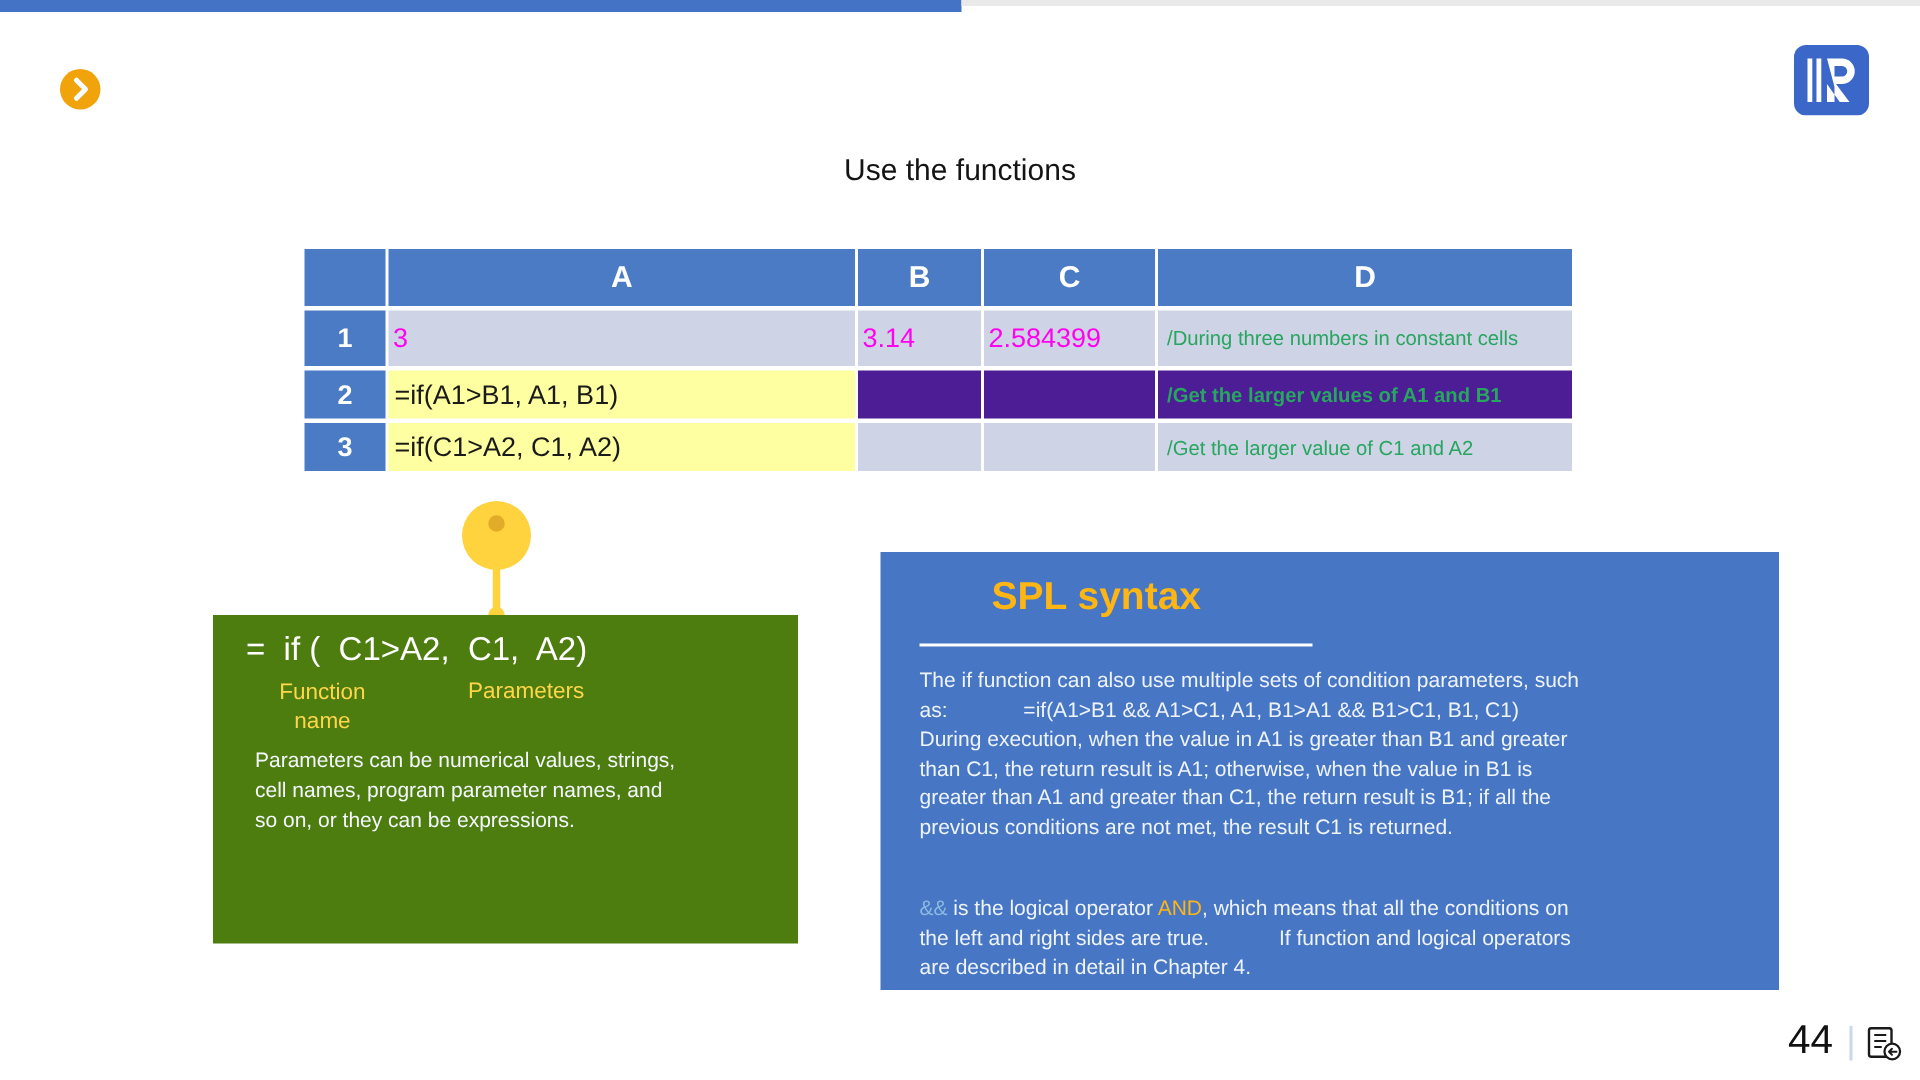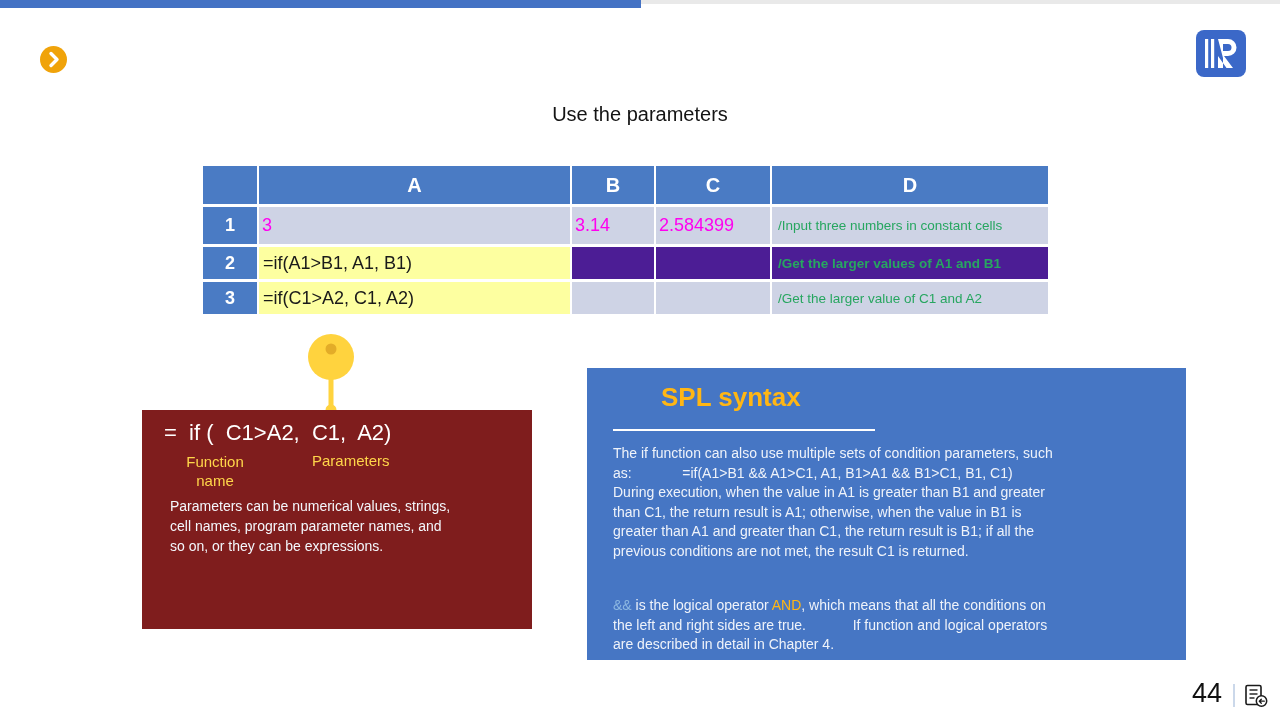--- a/index.html
+++ b/index.html
@@ -47,21 +47,21 @@
   .formula-cell { background: #FDFFA0; color: #1a1a1a; font-size: 18px; padding-left: 4px; }
   .magenta { color: #FF00F0; font-size: 18px; padding-left: 3px; }
   .comment { color: #27A660; font-size: 13.5px; padding-left: 6px; }
 
   
   .pin { position: absolute; left: 301px; top: 334px; }
 
   
   .callout-box {
     position: absolute; left: 142px; top: 410px; width: 390px; height: 219px;
-    background: #7f1d1d; color: #fff;
+    background: #4d7c0f; color: #fff;
   }
   .callout-formula {
     position: absolute; left: 22px; top: 10px;
     font-size: 22px; color: #fff; white-space: pre;
   }
   .fn-label {
     position: absolute; left: 30px; top: 42px; width: 86px;
     color: #FFD64A; font-size: 15px; line-height: 19px; text-align: center; white-space: pre-line;
   }
   .param-label {
@@ -117,34 +117,34 @@
     <svg width="50" height="47" viewBox="0 0 50 47">
       <rect x="0" y="0" width="50" height="47" rx="8" fill="#3B68C8"></rect>
       <rect x="9" y="9" width="3.2" height="29" fill="#ffffff"></rect>
       <rect x="15" y="9" width="3.2" height="29" fill="#ffffff"></rect>
       <path d="M22 9 h10 a8.5 8.5 0 0 1 0 17 h-4 l9 12 h-6.5 l-8.5 -12 v12 h-0 z
                M22 9 v29 h5 v-10
                M27 14 v7 h5 a3.5 3.5 0 0 0 0 -7 z" fill="#ffffff" fill-rule="evenodd"></path>
     </svg>
   </div>
 
-  <div class="table-caption">Use the parameters</div>
+  <div class="table-caption">Use the functions</div>
 
   <div class="sheet">
     <div class="cell th"></div>
     <div class="cell th">A</div>
     <div class="cell th">B</div>
     <div class="cell th">C</div>
     <div class="cell th">D</div>
 
     <div class="cell rh">1</div>
     <div class="cell band-dark magenta">3</div>
     <div class="cell band-dark magenta">3.14</div>
     <div class="cell band-dark magenta">2.584399</div>
-    <div class="cell band-dark comment">/Input three numbers in constant cells</div>
+    <div class="cell band-dark comment">/During three numbers in constant cells</div>
 
     <div class="cell rh">2</div>
     <div class="cell formula-cell">=if(A1&gt;B1, A1, B1)</div>
     <div class="cell band-light"></div>
     <div class="cell band-light"></div>
     <div class="cell band-light comment">/Get the larger values of A1 and B1</div>
 
     <div class="cell rh">3</div>
     <div class="cell formula-cell">=if(C1&gt;A2, C1, A2)</div>
     <div class="cell band-dark"></div>

